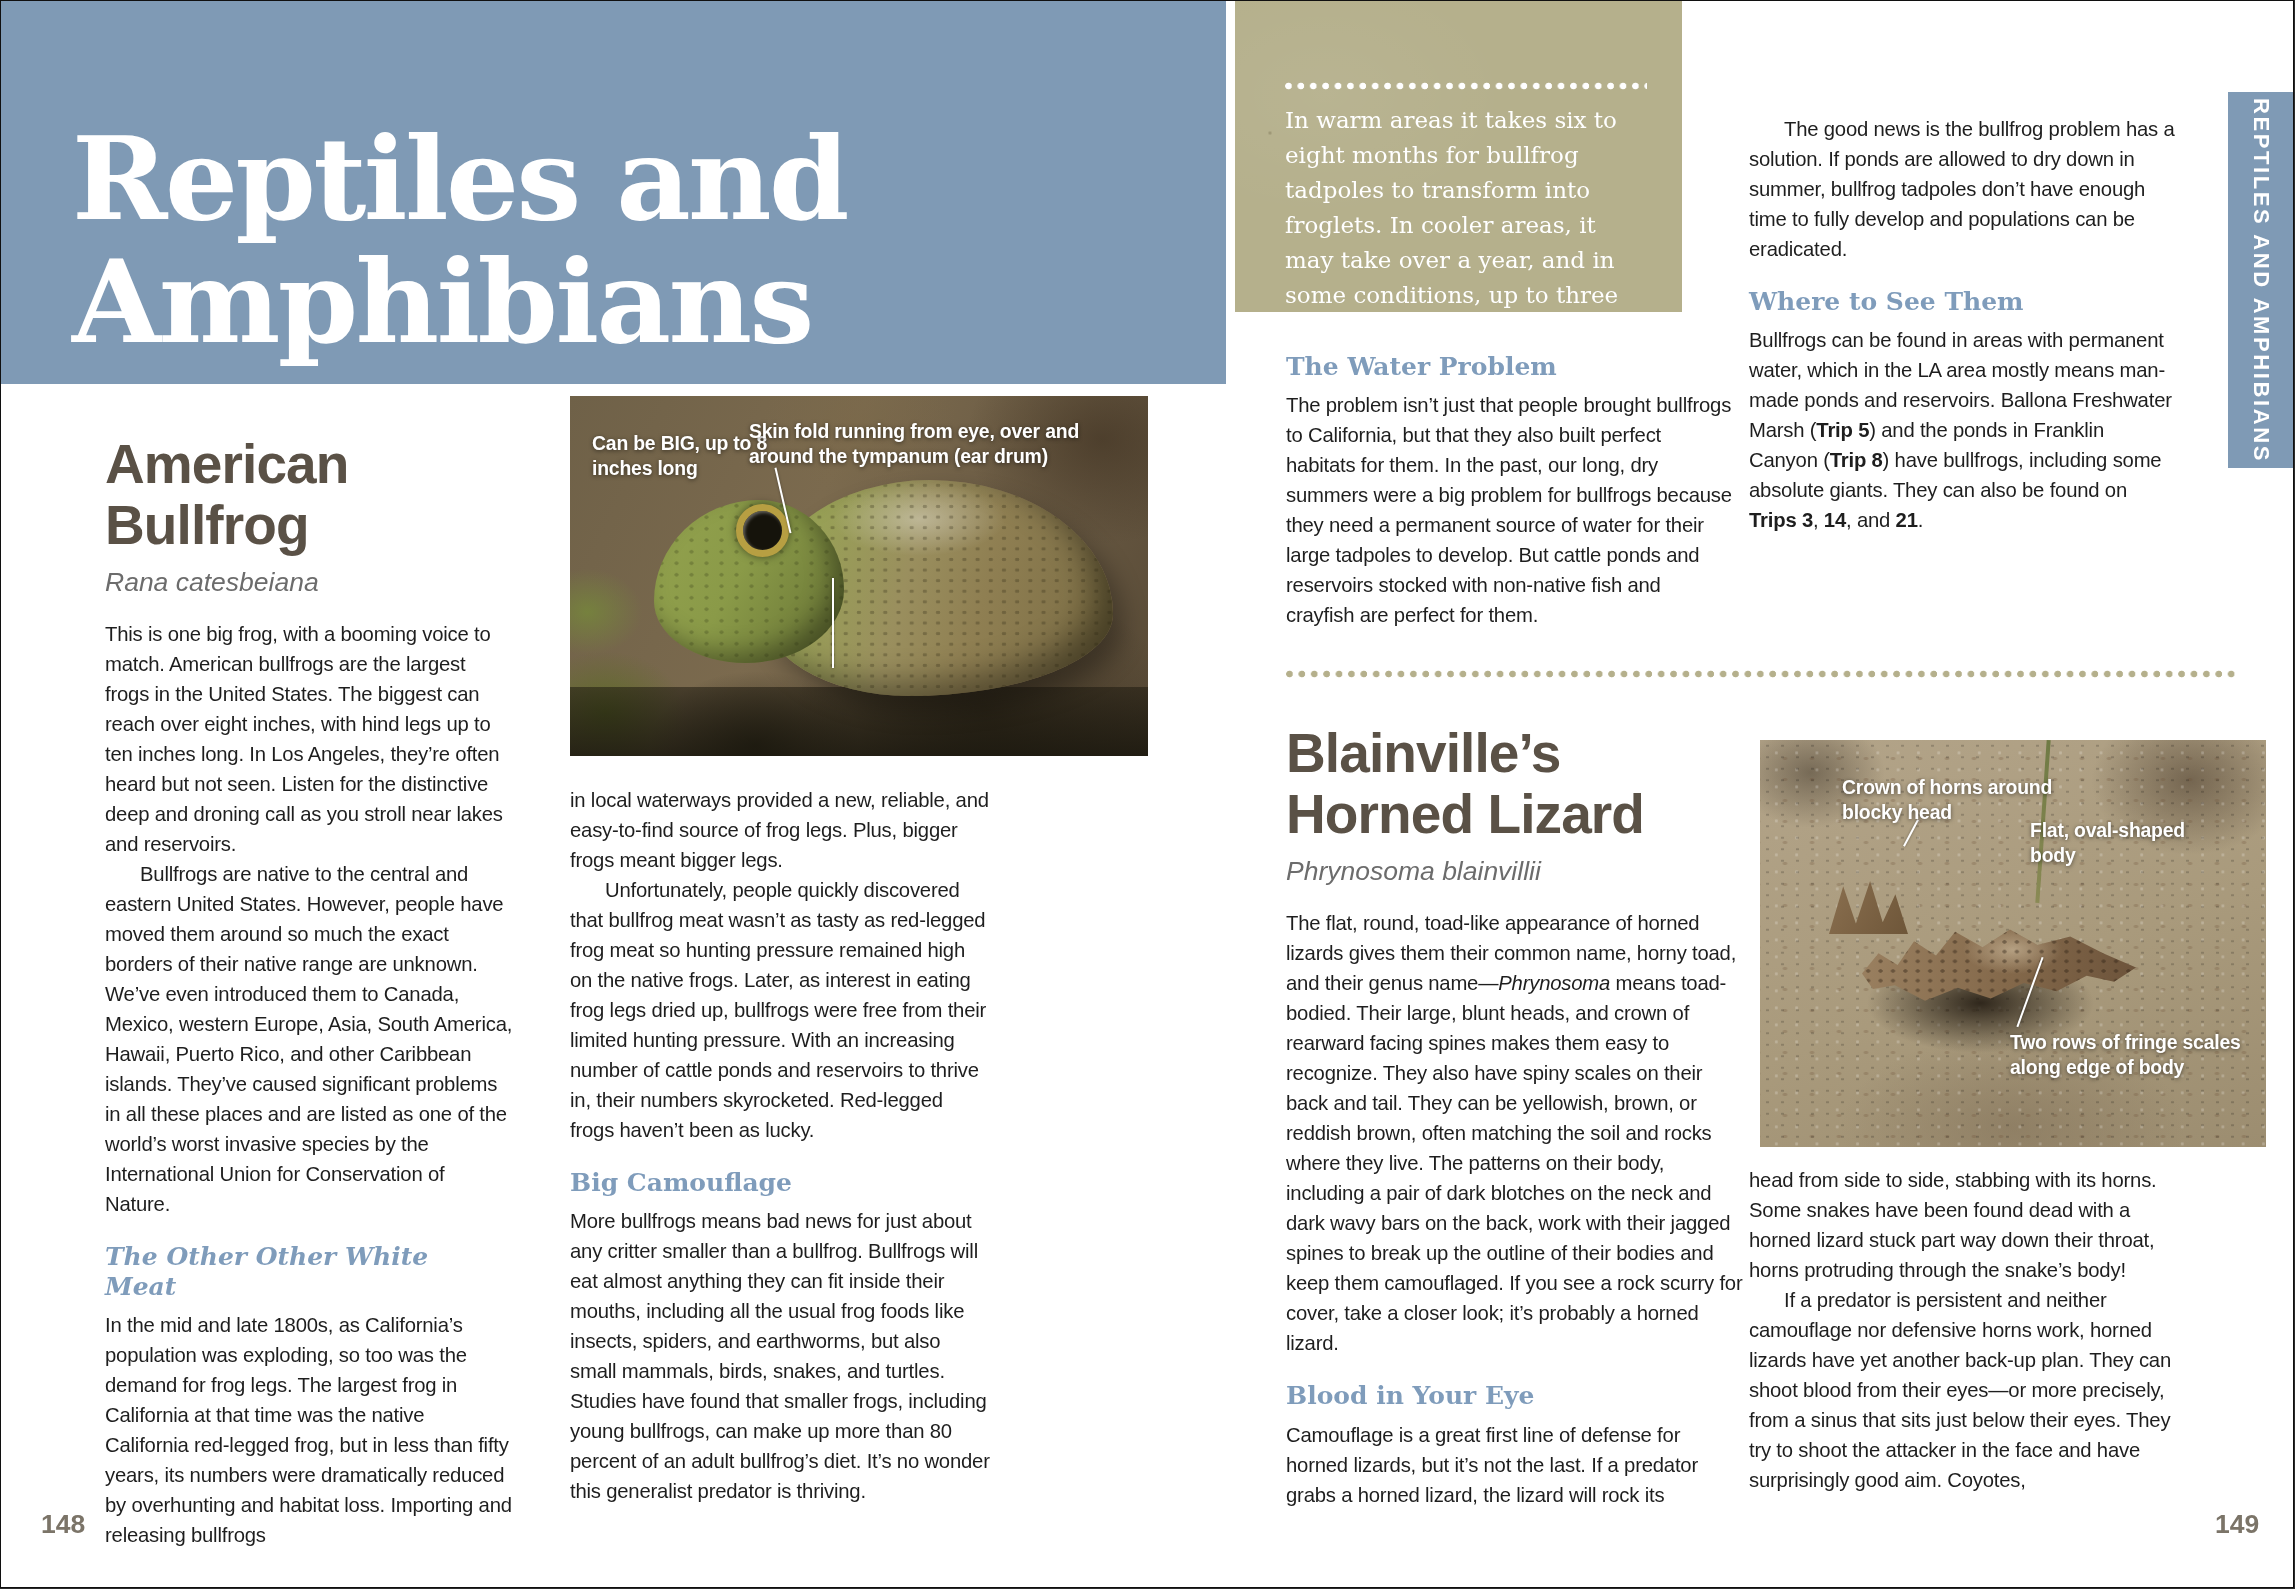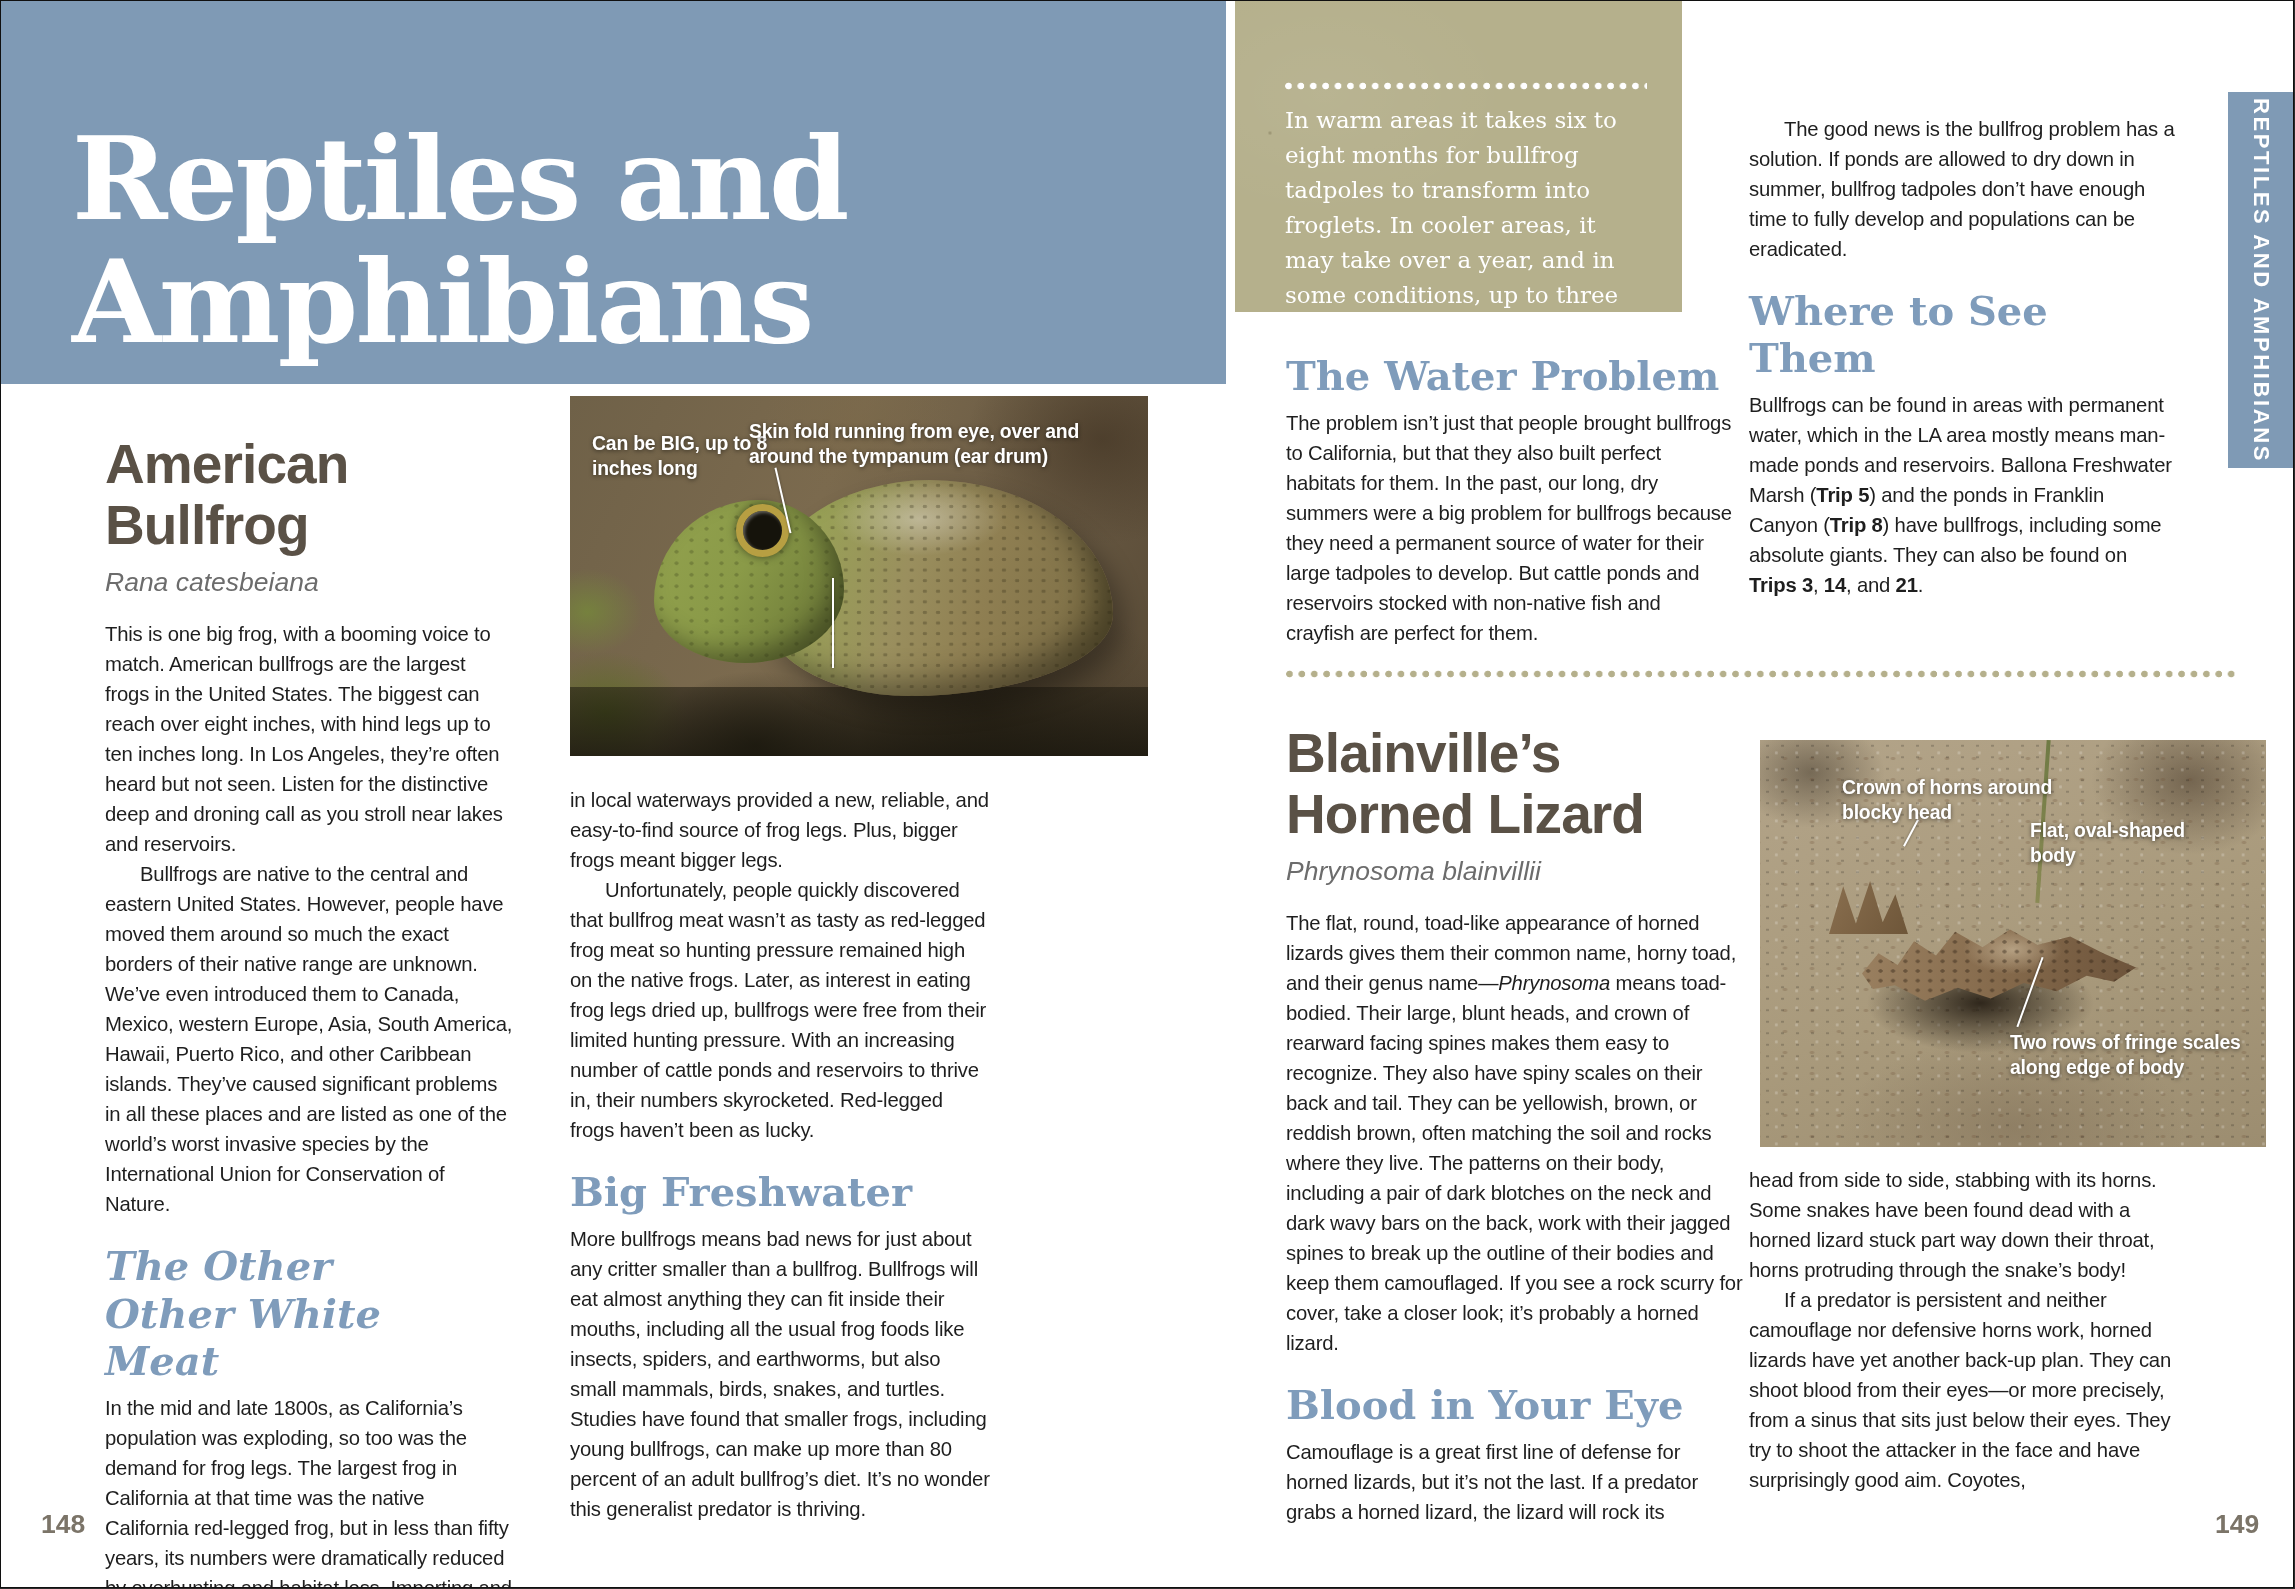--- a/index.html
+++ b/index.html
@@ -37,21 +37,21 @@
   .flow{position:absolute;}
   .animal-name{
     font-size:55px;font-weight:bold;line-height:1.1;letter-spacing:-0.9px;
     color:#5a5146;margin:0 0 12.4px 0;
   }
   .species{
     font-size:26.5px;font-style:italic;color:#6c6c6c;margin:0 0 21px 0;
   }
   .slab-head{
     font-family:"DejaVu Serif",serif;font-weight:bold;
-    font-size:40px;line-height:1.18;color:#7f9cbb;
+    font-size:25px;line-height:1.18;color:#7f9cbb;
     margin:23px 0 8.8px 0;
   }
   .body-p{
     font-size:20.3px;line-height:30px;letter-spacing:-0.2px;
     margin:0;text-align:left;
   }
   .indent{text-indent:35px;}
   .page-num{
     position:absolute;font-size:26.5px;font-weight:bold;color:#7b7468;
   }
@@ -201,21 +201,21 @@
     <div class="frog-eye"></div>
     <div class="callout-line" style="left:212px;top:71px;height:67px;transform:rotate(-13deg);"></div>
     <div class="callout-line" style="left:262px;top:182px;height:90px;"></div>
     <div class="callout" style="left:22px;top:35px;width:181px;">Can be BIG, up to 8 inches long</div>
     <div class="callout" style="left:179px;top:23px;width:362px;">Skin fold running from eye, over and around the tympanum (ear drum)</div>
   </div>
 
   <div class="flow" style="left:569px;top:784px;width:422px;">
     <p class="body-p">in local waterways provided a new, reliable, and easy-to-find source of frog legs. Plus, bigger frogs meant bigger legs.</p>
     <p class="body-p indent">Unfortunately, people quickly discovered that bullfrog meat wasn’t as tasty as red-legged frog meat so hunting pressure remained high on the native frogs. Later, as interest in eating frog legs dried up, bullfrogs were free from their limited hunting pressure. With an increasing number of cattle ponds and reservoirs to thrive in, their numbers skyrocketed. Red-legged frogs haven’t been as lucky.</p>
-    <h3 class="slab-head">Big Freshwater</h3>
+    <h3 class="slab-head">Big Camouflage</h3>
     <p class="body-p">More bullfrogs means bad news for just about any critter smaller than a bullfrog. Bullfrogs will eat almost anything they can fit inside their mouths, including all the usual frog foods like insects, spiders, and earthworms, but also small mammals, birds, snakes, and turtles. Studies have found that smaller frogs, including young bullfrogs, can make up more than 80 percent of an adult bullfrog’s diet. It’s no wonder this generalist predator is thriving.</p>
   </div>
 
   <div class="page-num" style="left:40px;top:1508px;">148</div>
 
   <div class="olive-box">
     <div class="dots-white" style="left:50px;top:81px;width:362px;"></div>
     <p class="olive-note">In warm areas it takes six to eight months for bullfrog tadpoles to transform into froglets. In cooler areas, it may take over a year, and in some conditions, up to three years.</p>
   </div>
 

